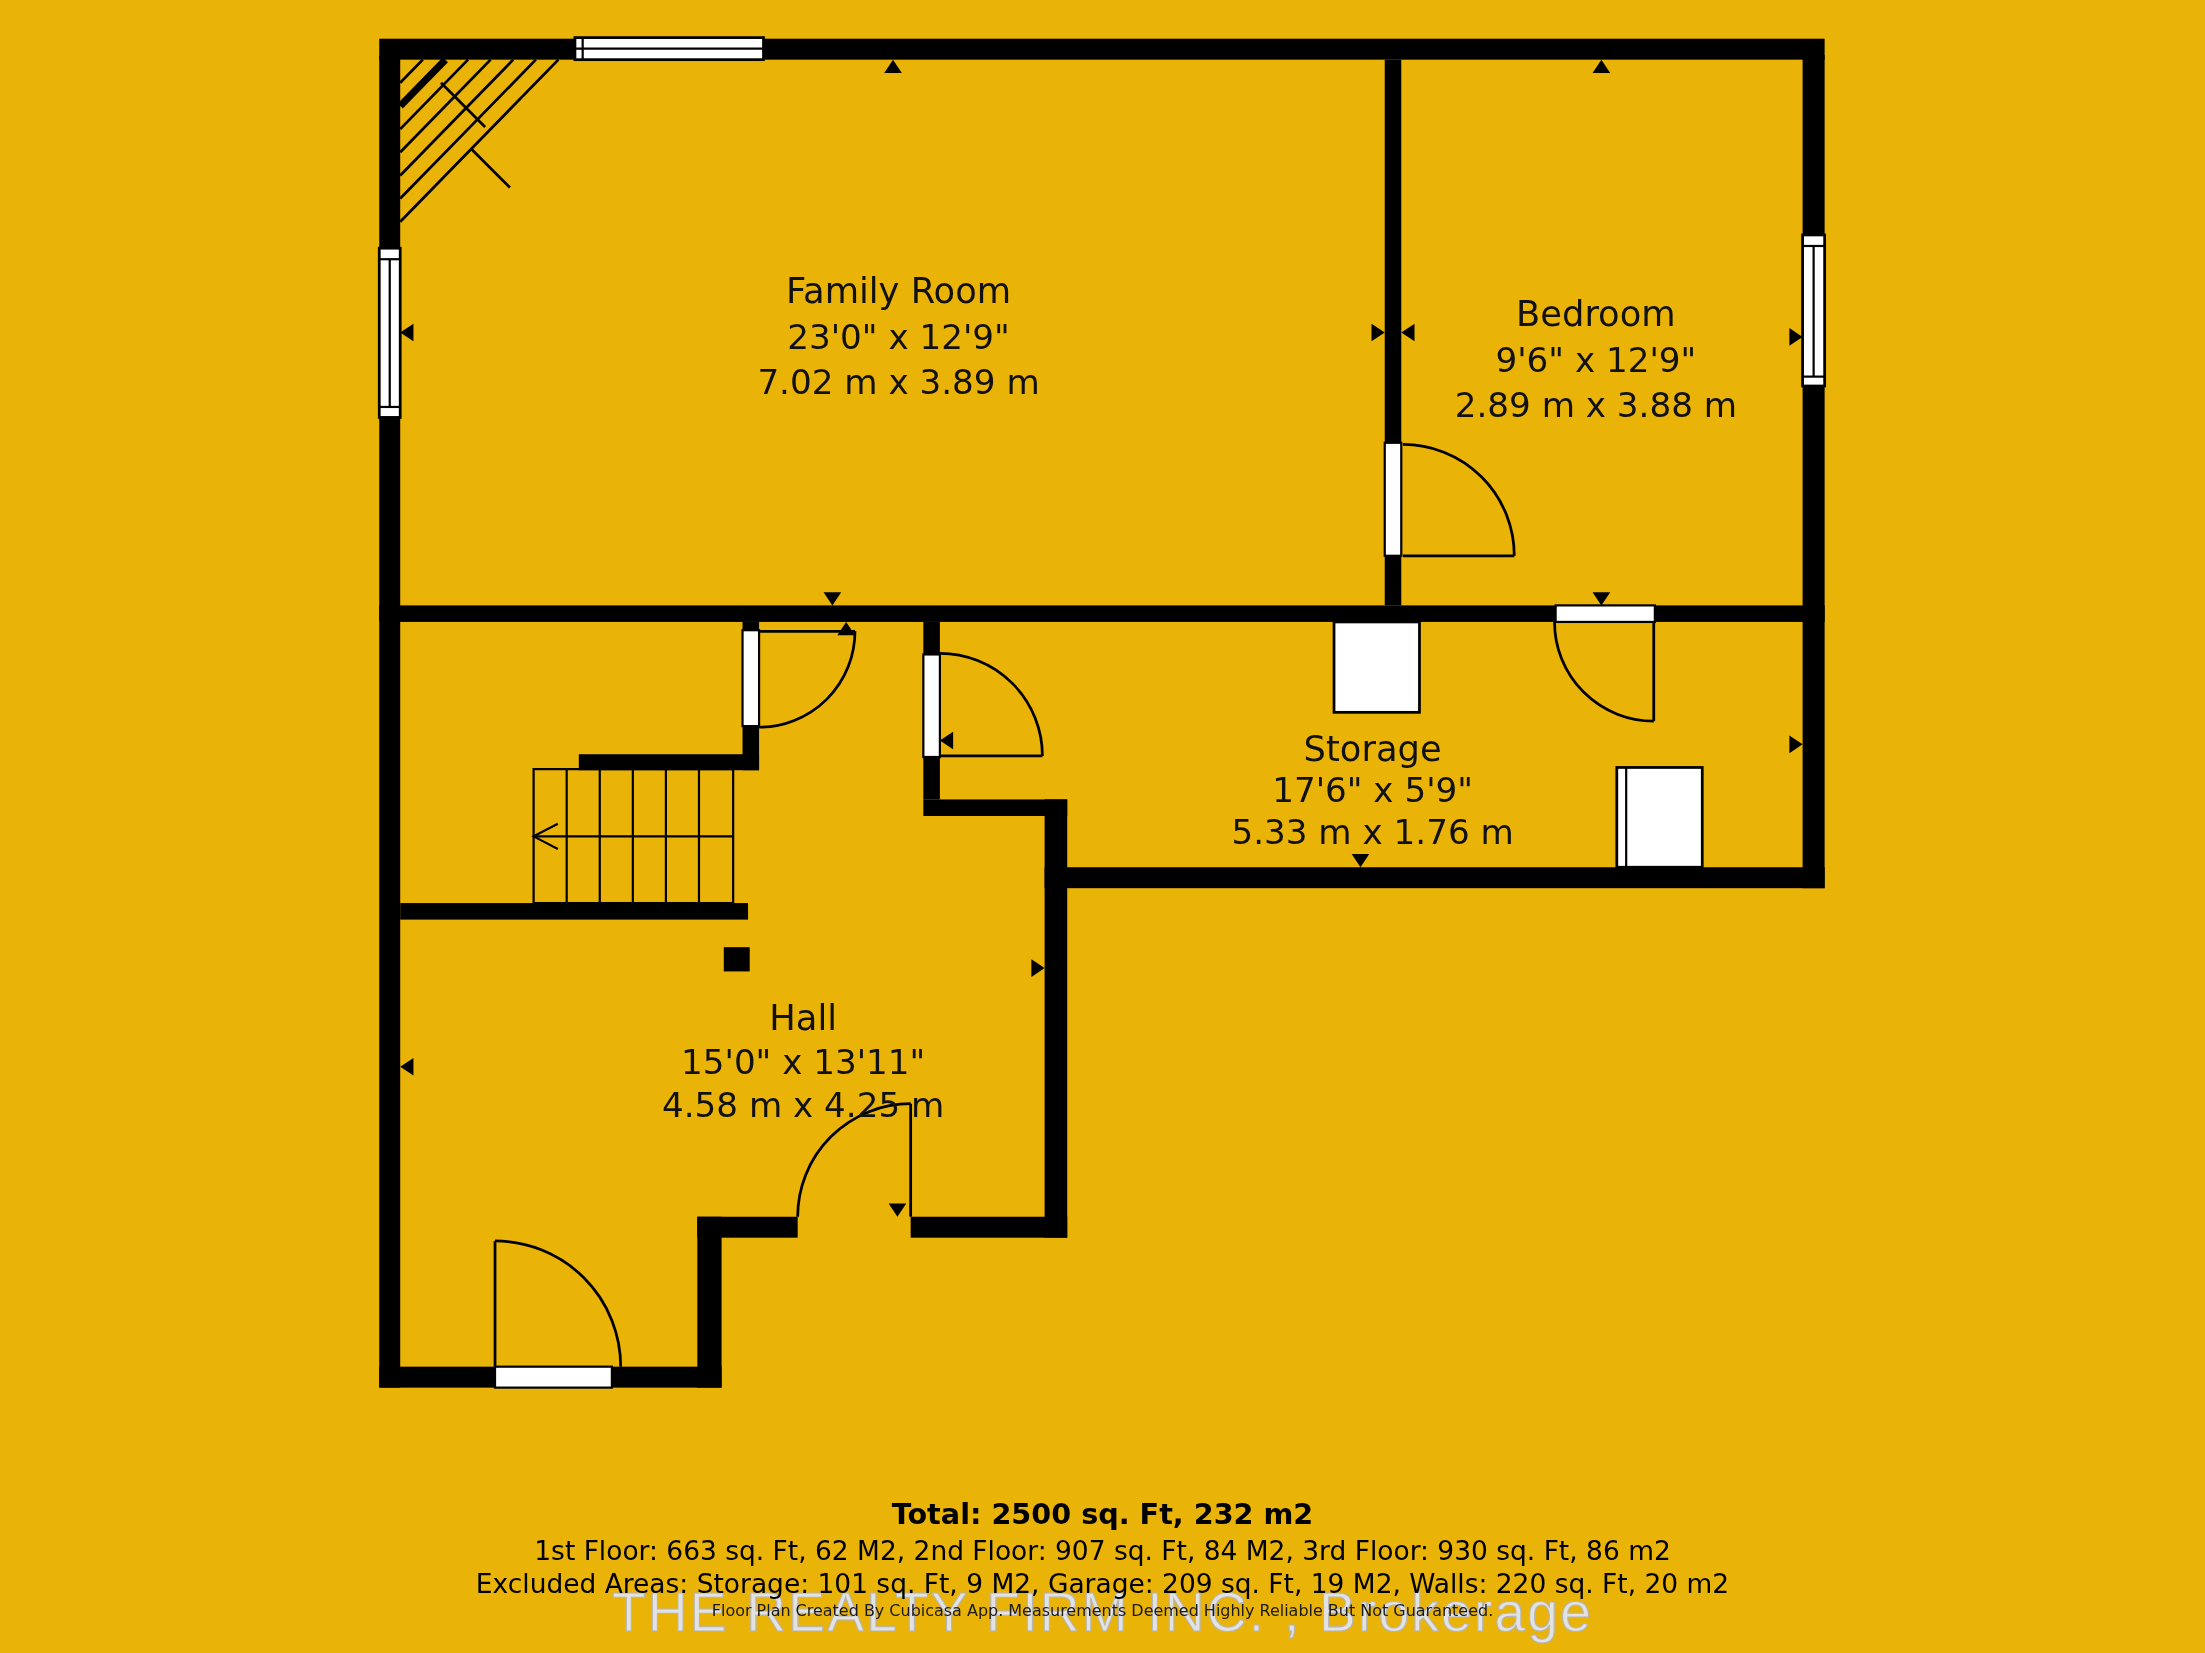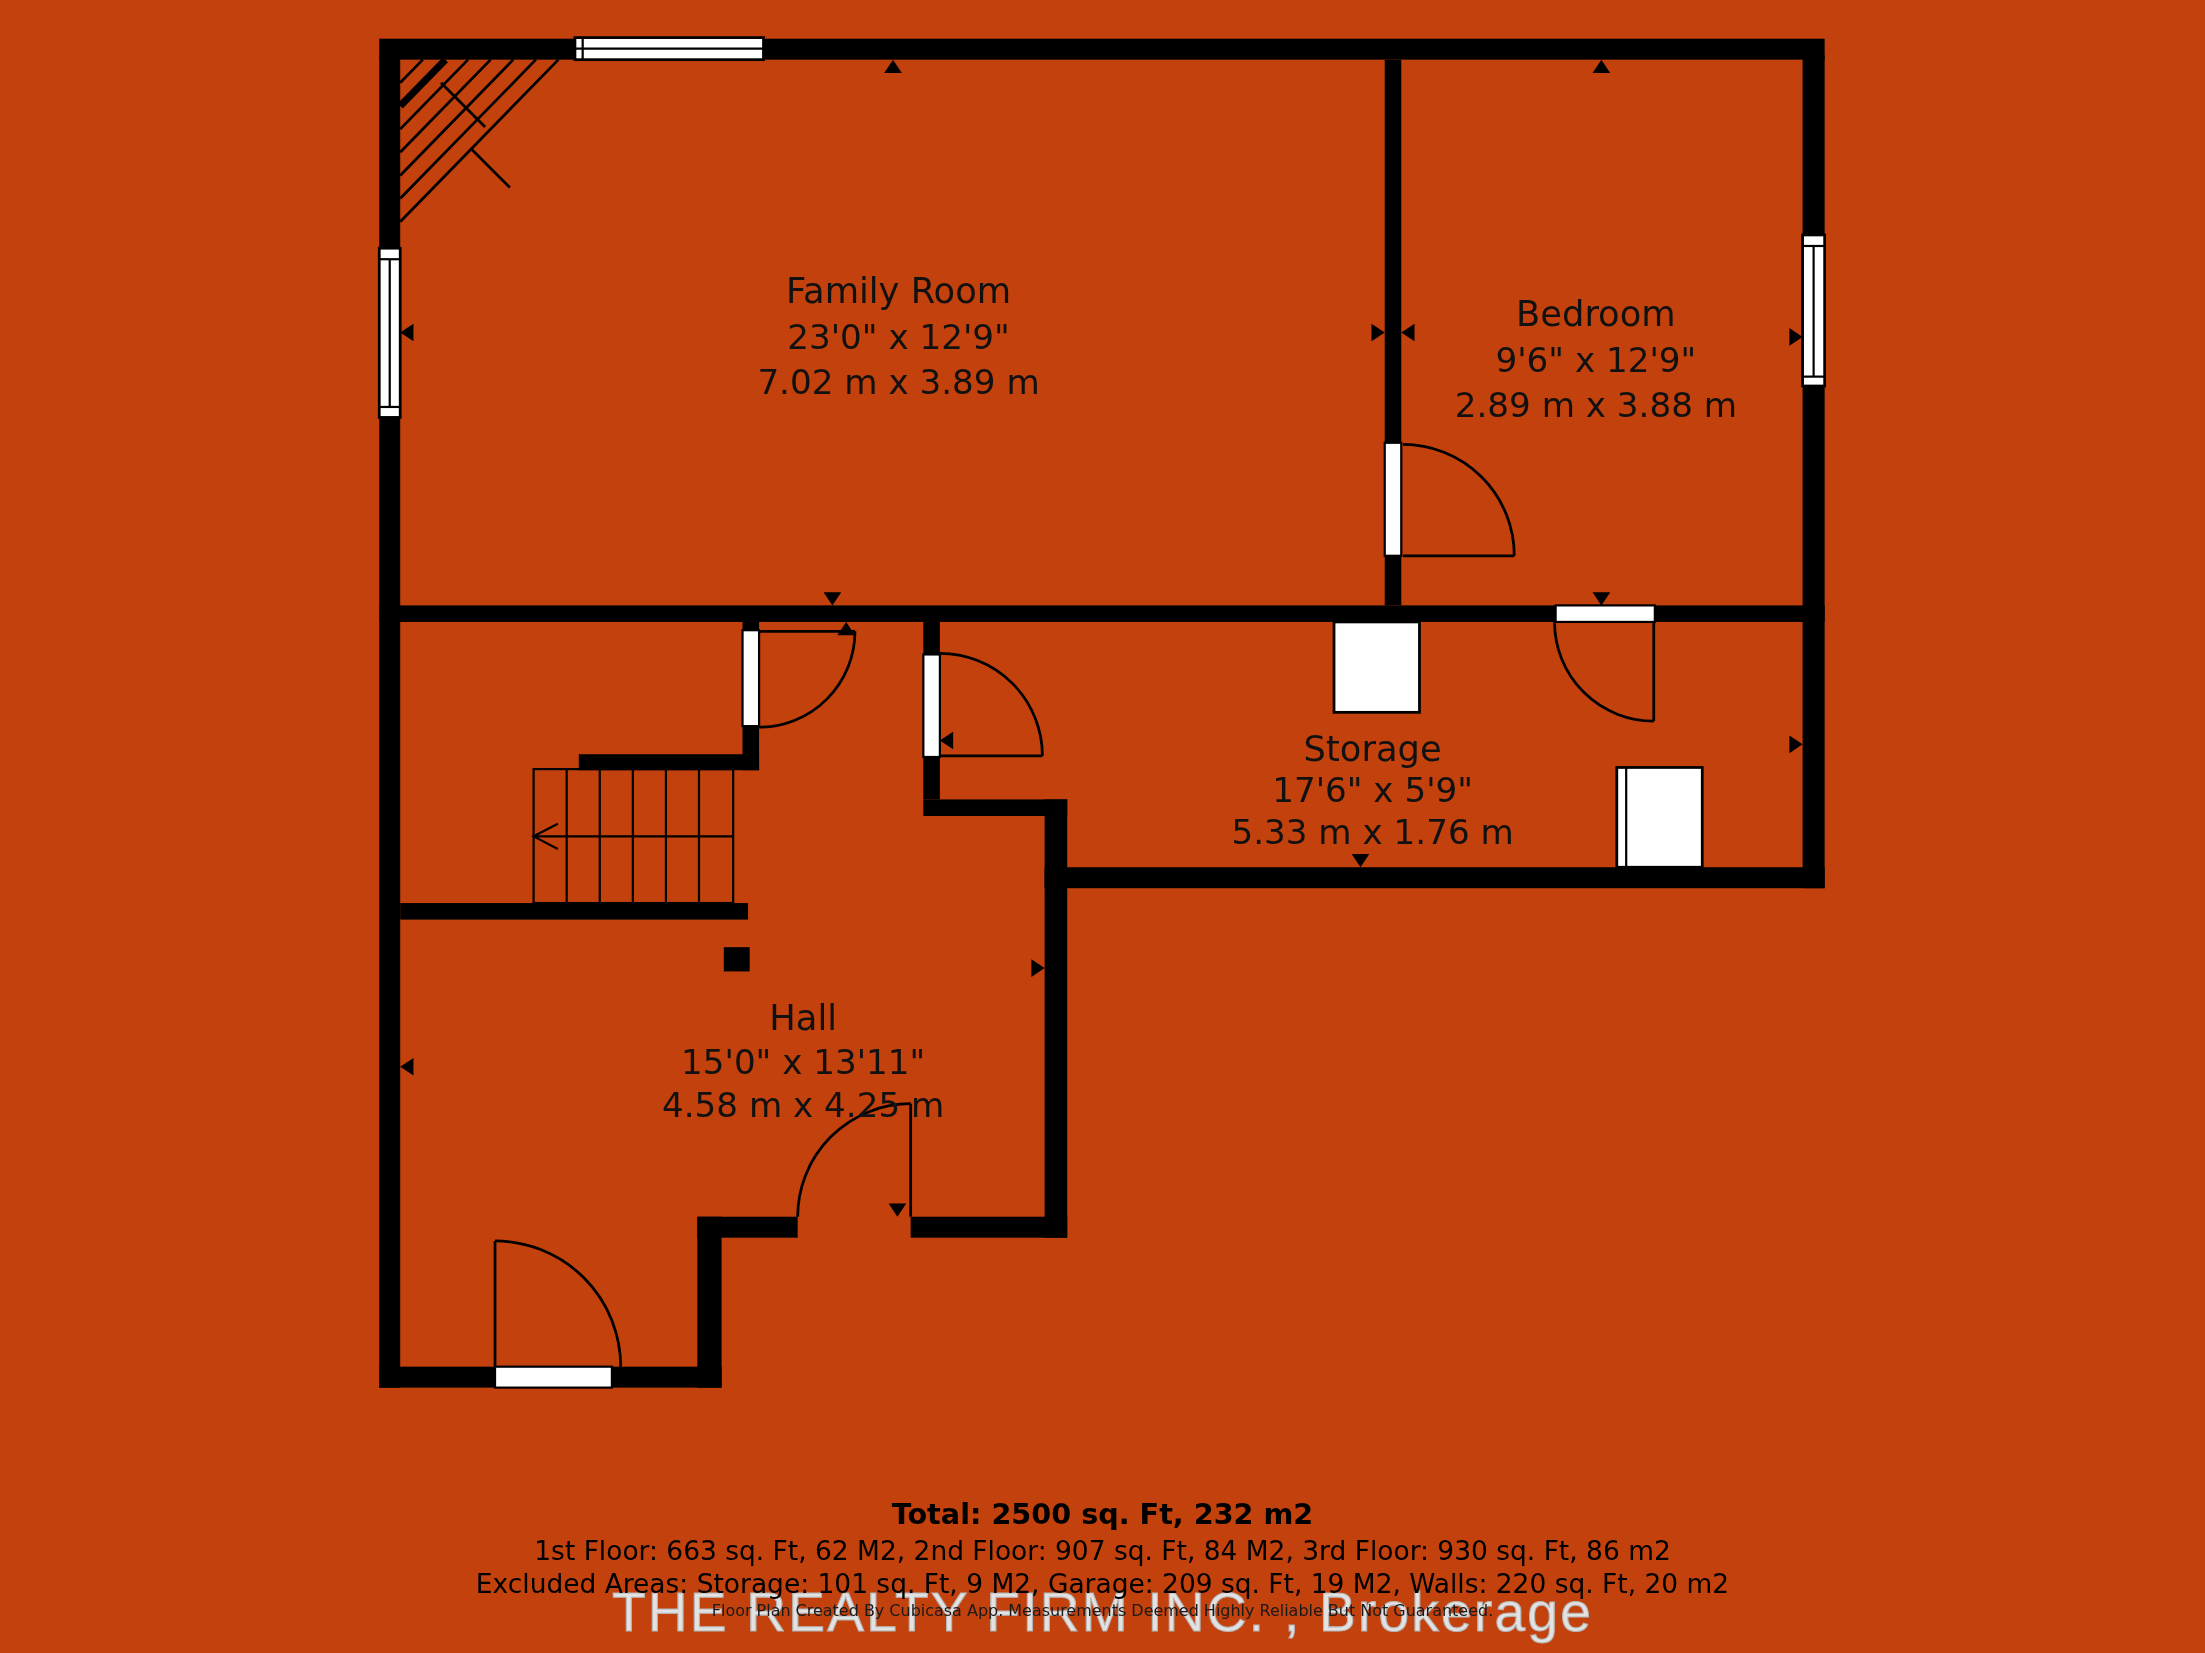--- a/index.html
+++ b/index.html
@@ -1,16 +1,16 @@
 <!DOCTYPE html>
 <html style="font-size:8.8px"><head>
 <meta charset="utf-8">
 <style>
   html,body{margin:0;padding:0;background:#ffffff;}
-  .page{width:2205px;height:1654px;position:relative;background:#c2410c;}
+  .page{width:2205px;height:1654px;position:relative;background:#eab308;}
   svg{display:block;}
   .wall{fill:#000000;stroke:none;}
   .thin{stroke:#000000;stroke-width:5;fill:none;}
   .thin4{stroke:#000000;stroke-width:4;fill:none;}
   .sym{fill:#ffffff;stroke:#000000;stroke-width:5;}
   .arrow{fill:#000000;stroke:none;}
   .room-name{font-family:"DejaVu Sans","Liberation Sans",sans-serif;font-size:64px;fill:#111111;text-anchor:middle;}
   .room-dim{font-family:"DejaVu Sans","Liberation Sans",sans-serif;font-size:62px;fill:#111111;text-anchor:middle;}
   .total-line{font-family:"DejaVu Sans","Liberation Sans",sans-serif;font-size:52px;font-weight:bold;fill:#000000;text-anchor:middle;}
   .area-line{font-family:"DejaVu Sans","Liberation Sans",sans-serif;font-size:48px;fill:#000000;text-anchor:middle;}

